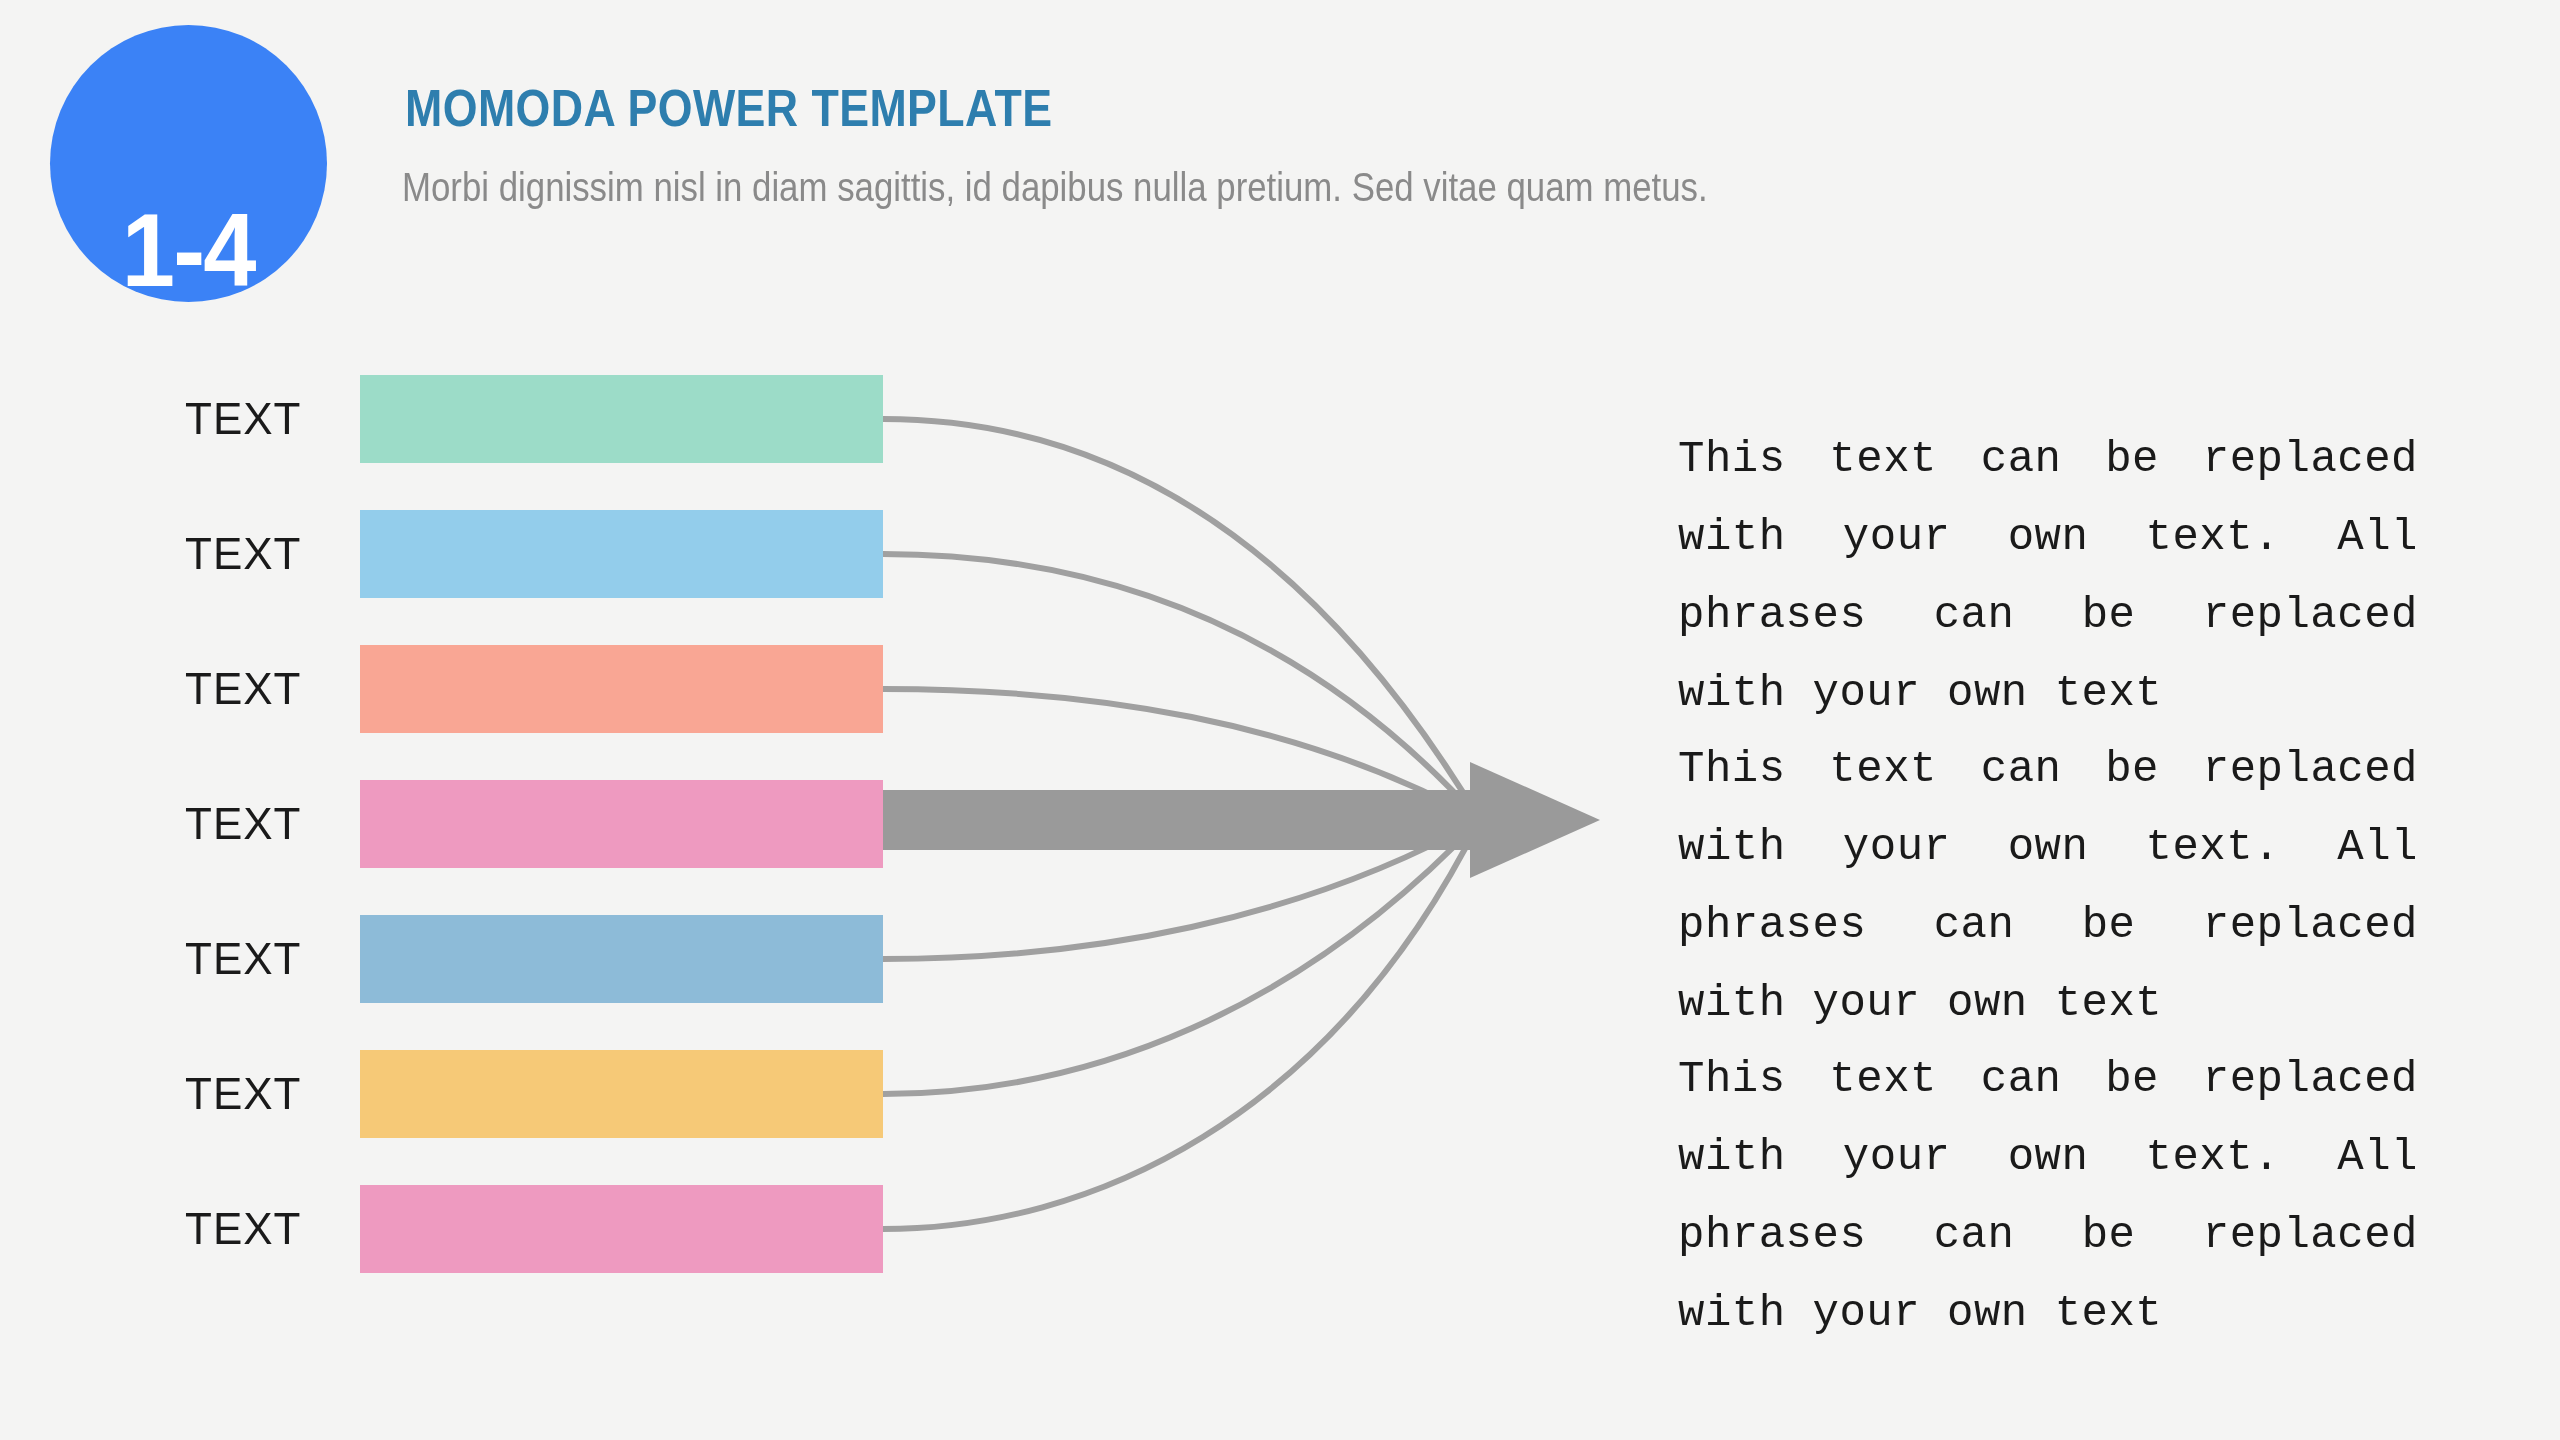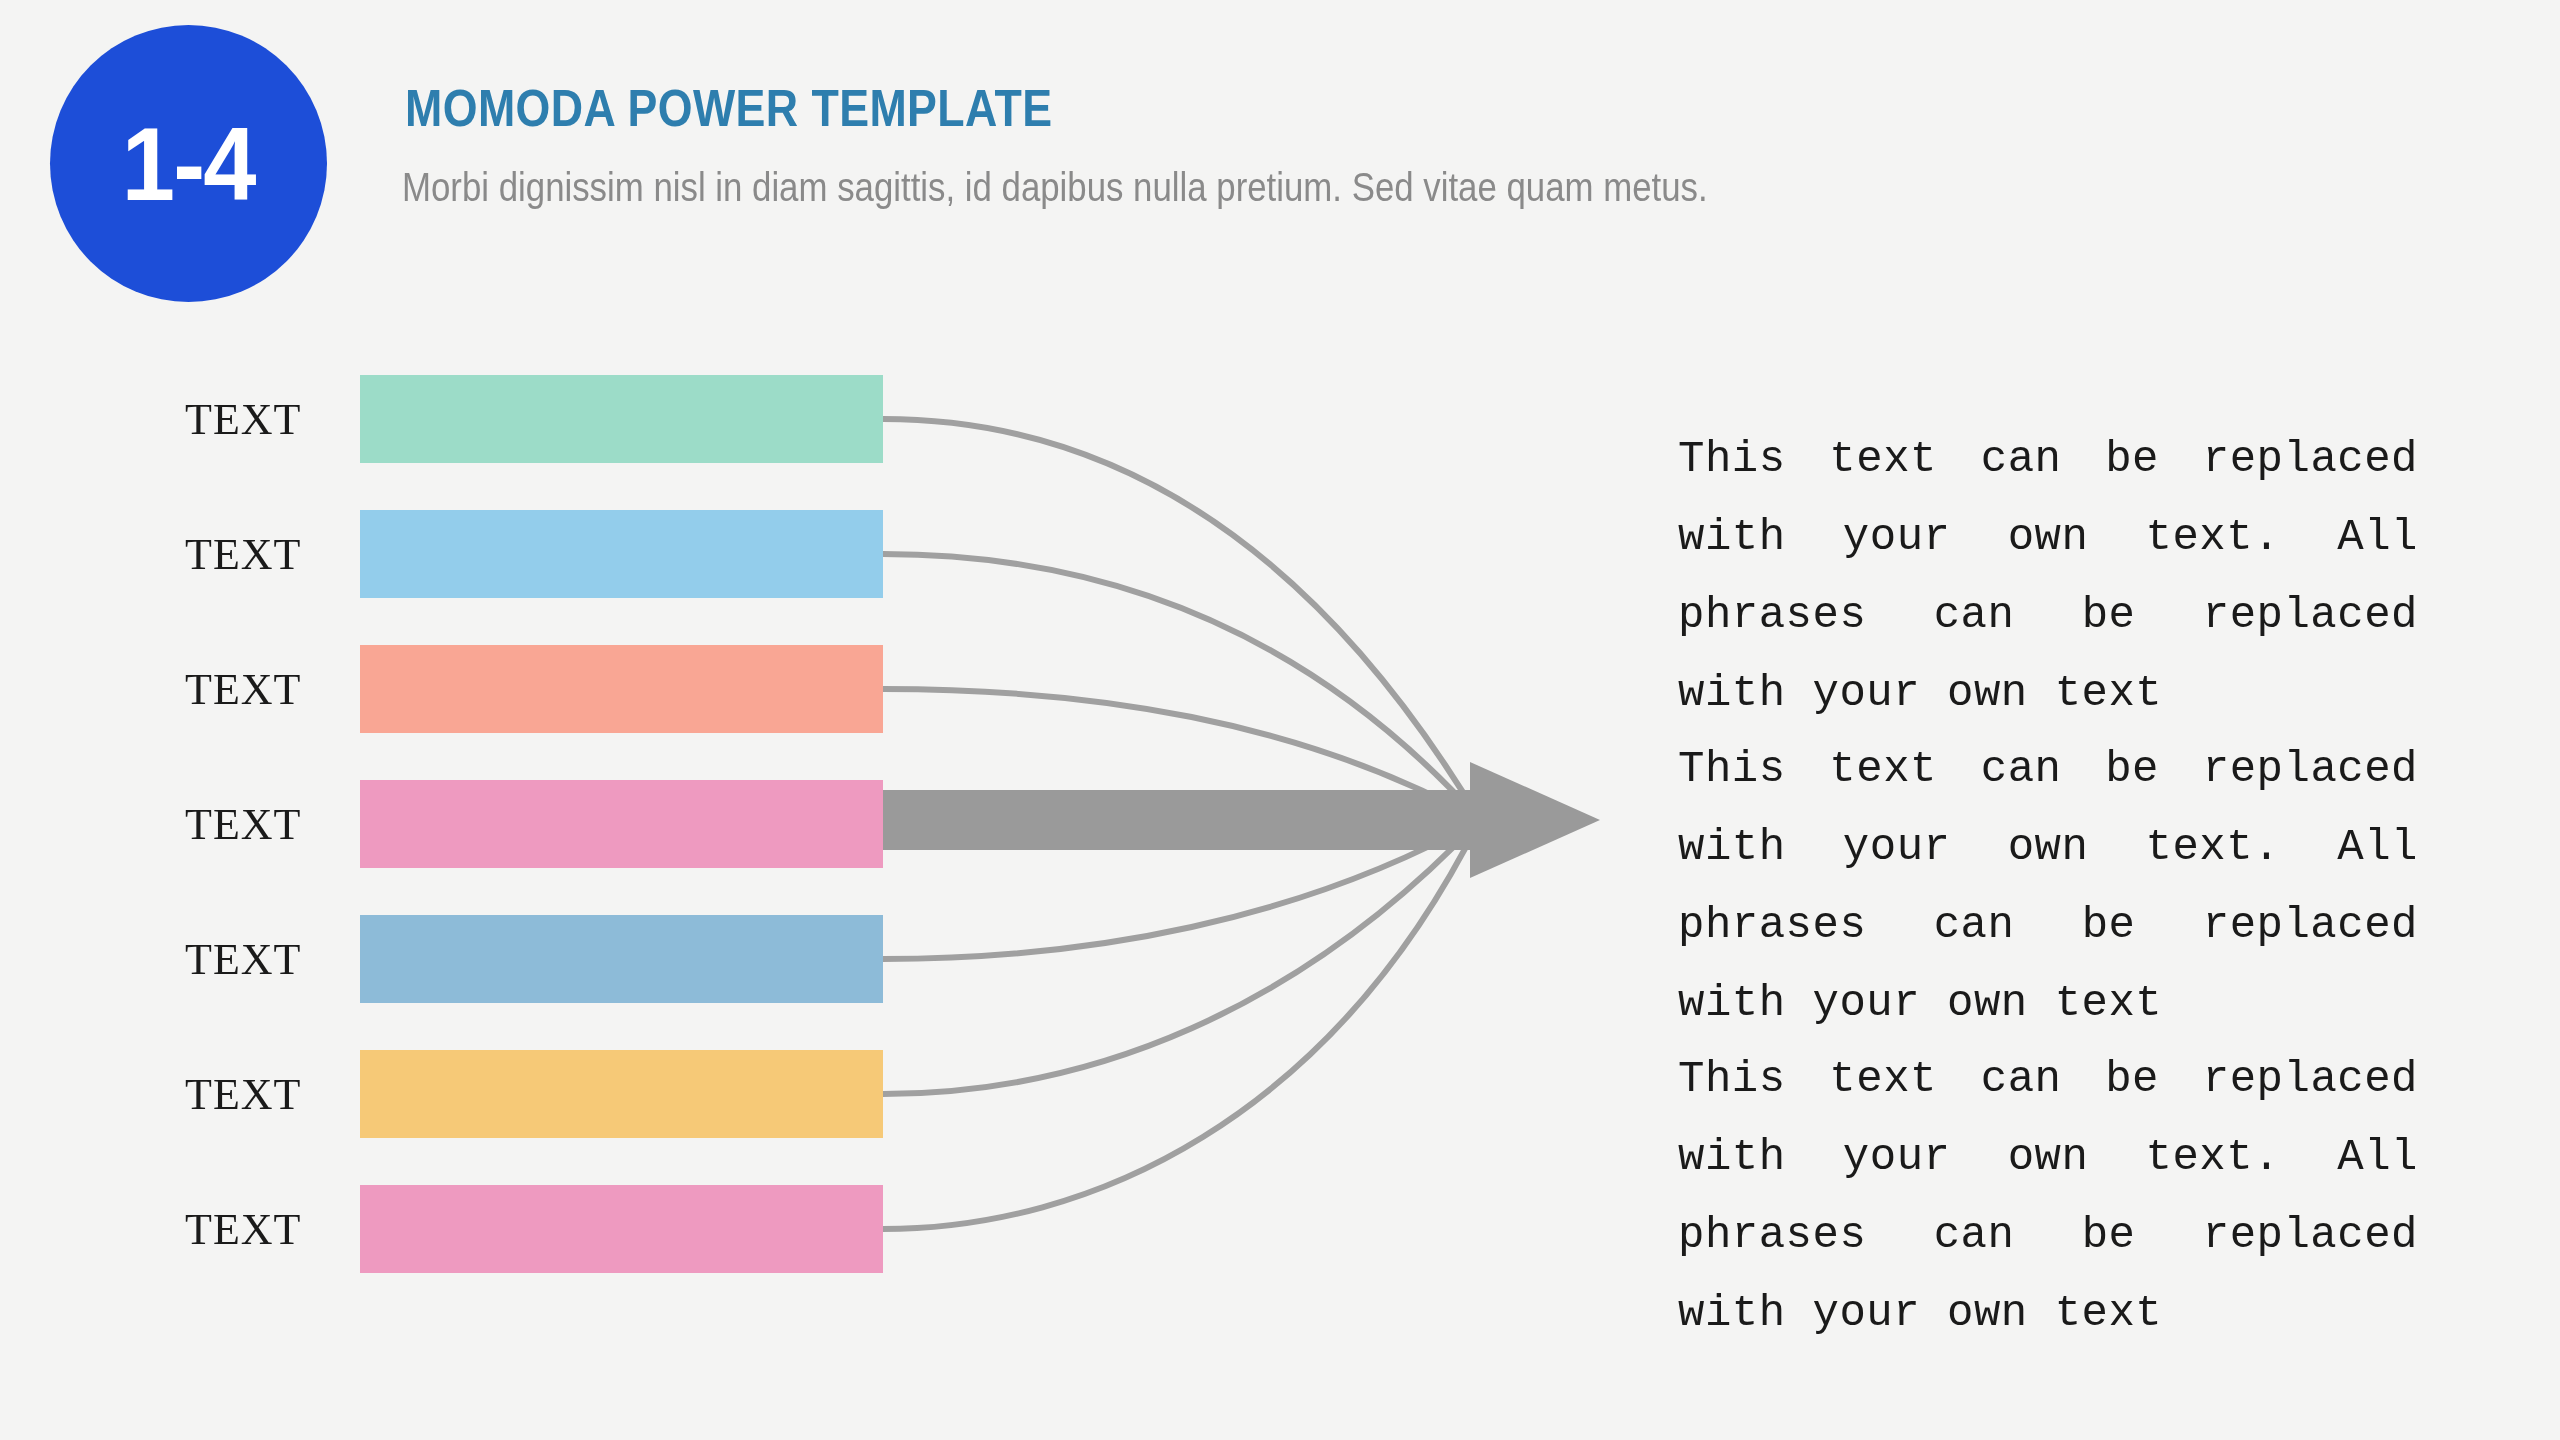--- a/index.html
+++ b/index.html
@@ -24,23 +24,23 @@
   }
 
   
   .badge-circle {
     position: absolute;
     left: 50px;
     top: 25px;
     width: 277px;
     height: 277px;
     border-radius: 50%;
-    background: #1d4ed8;
+    background: #3b82f6;
     display: flex;
-    align-items: center;
+    align-items: flex-end;
     justify-content: center;
   }
   .badge-number {
     color: #ffffff;
     font-family: "Liberation Sans", sans-serif;
     font-weight: bold;
     font-size: 104px;
     letter-spacing: -2px;
     line-height: 1;
     transform: scaleX(0.92);
@@ -77,21 +77,21 @@
   .bar-row {
     position: absolute;
     left: 0;
     height: 88px;
   }
   .bar-label {
     position: absolute;
     left: 185px;
     top: 50%;
     transform: translateY(-50%);
-    font-family: Liberation Serif, serif;
+    font-family: Liberation Sans, sans-serif;
     font-size: 44px;
     color: #1a1a1a;
     letter-spacing: 1px;
     white-space: nowrap;
   }
   .bar-rect {
     position: absolute;
     left: 360px;
     top: 0;
     width: 523px;

